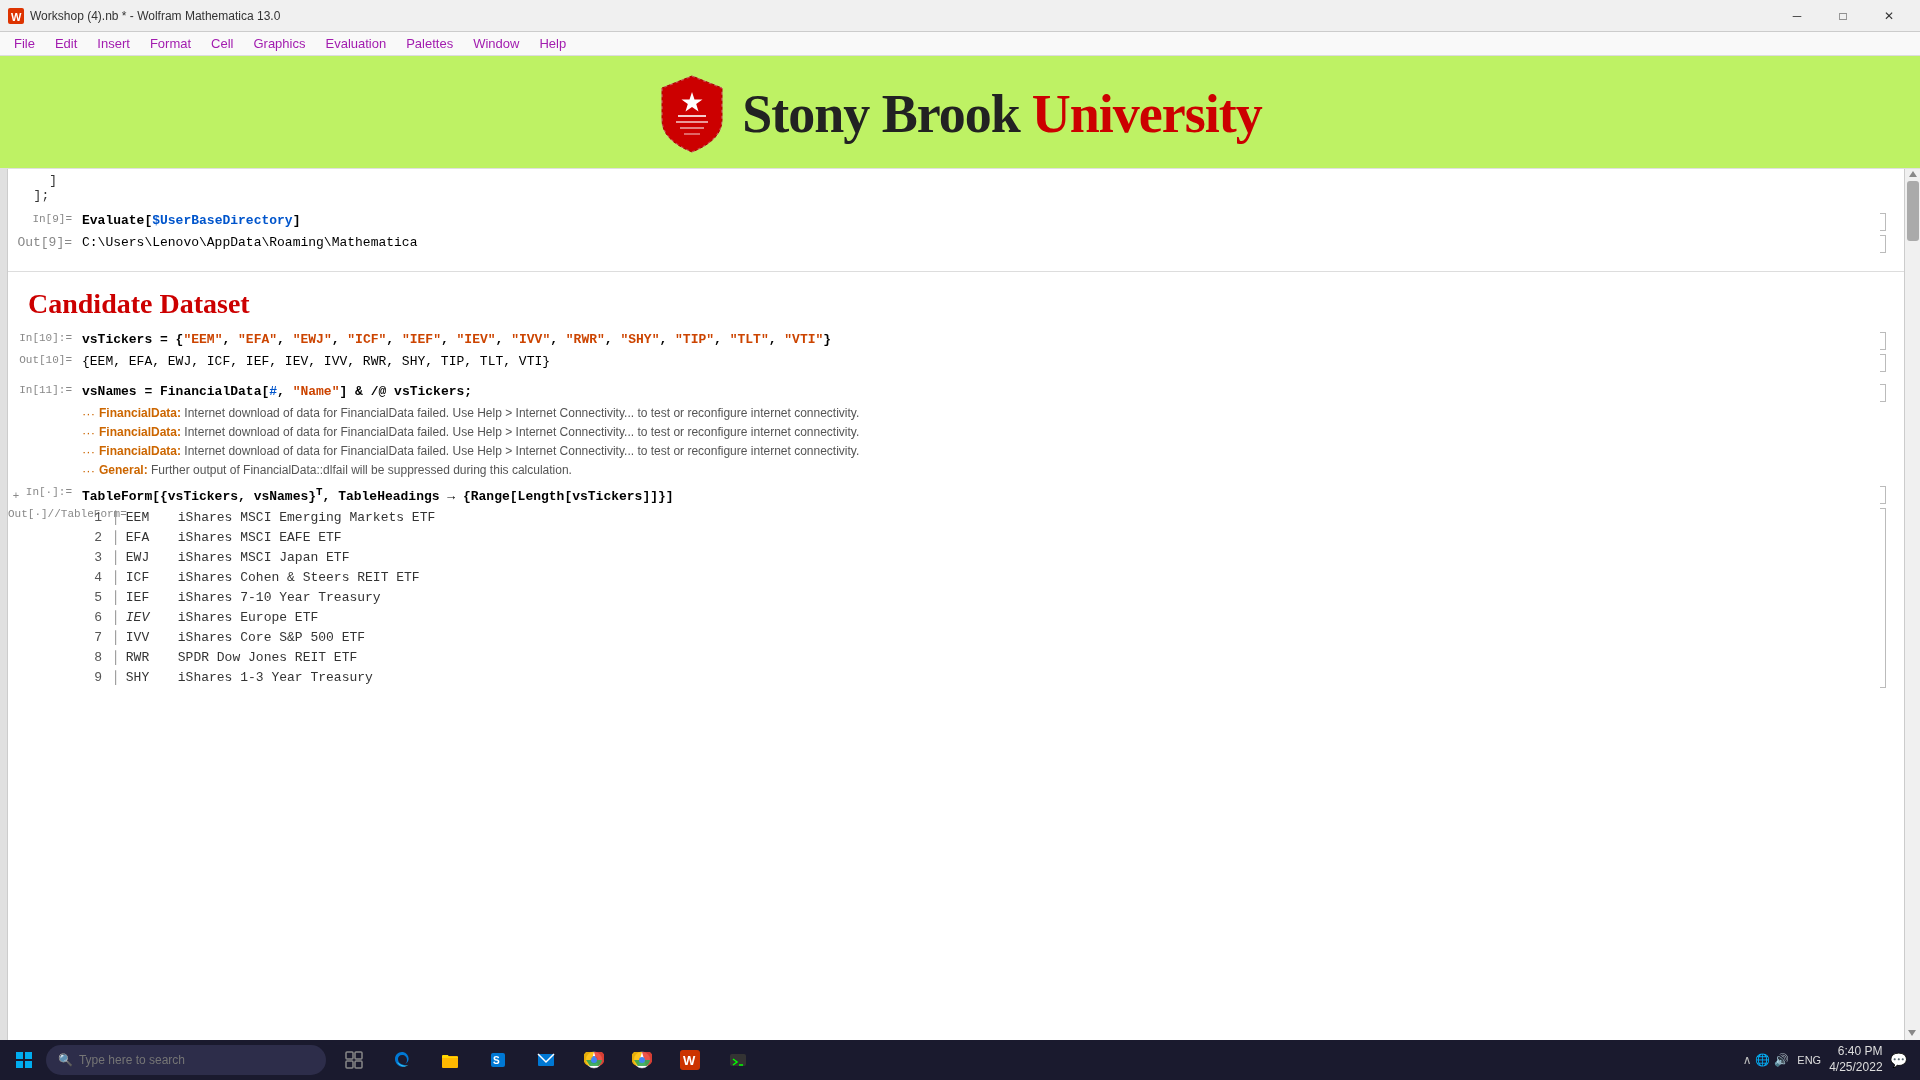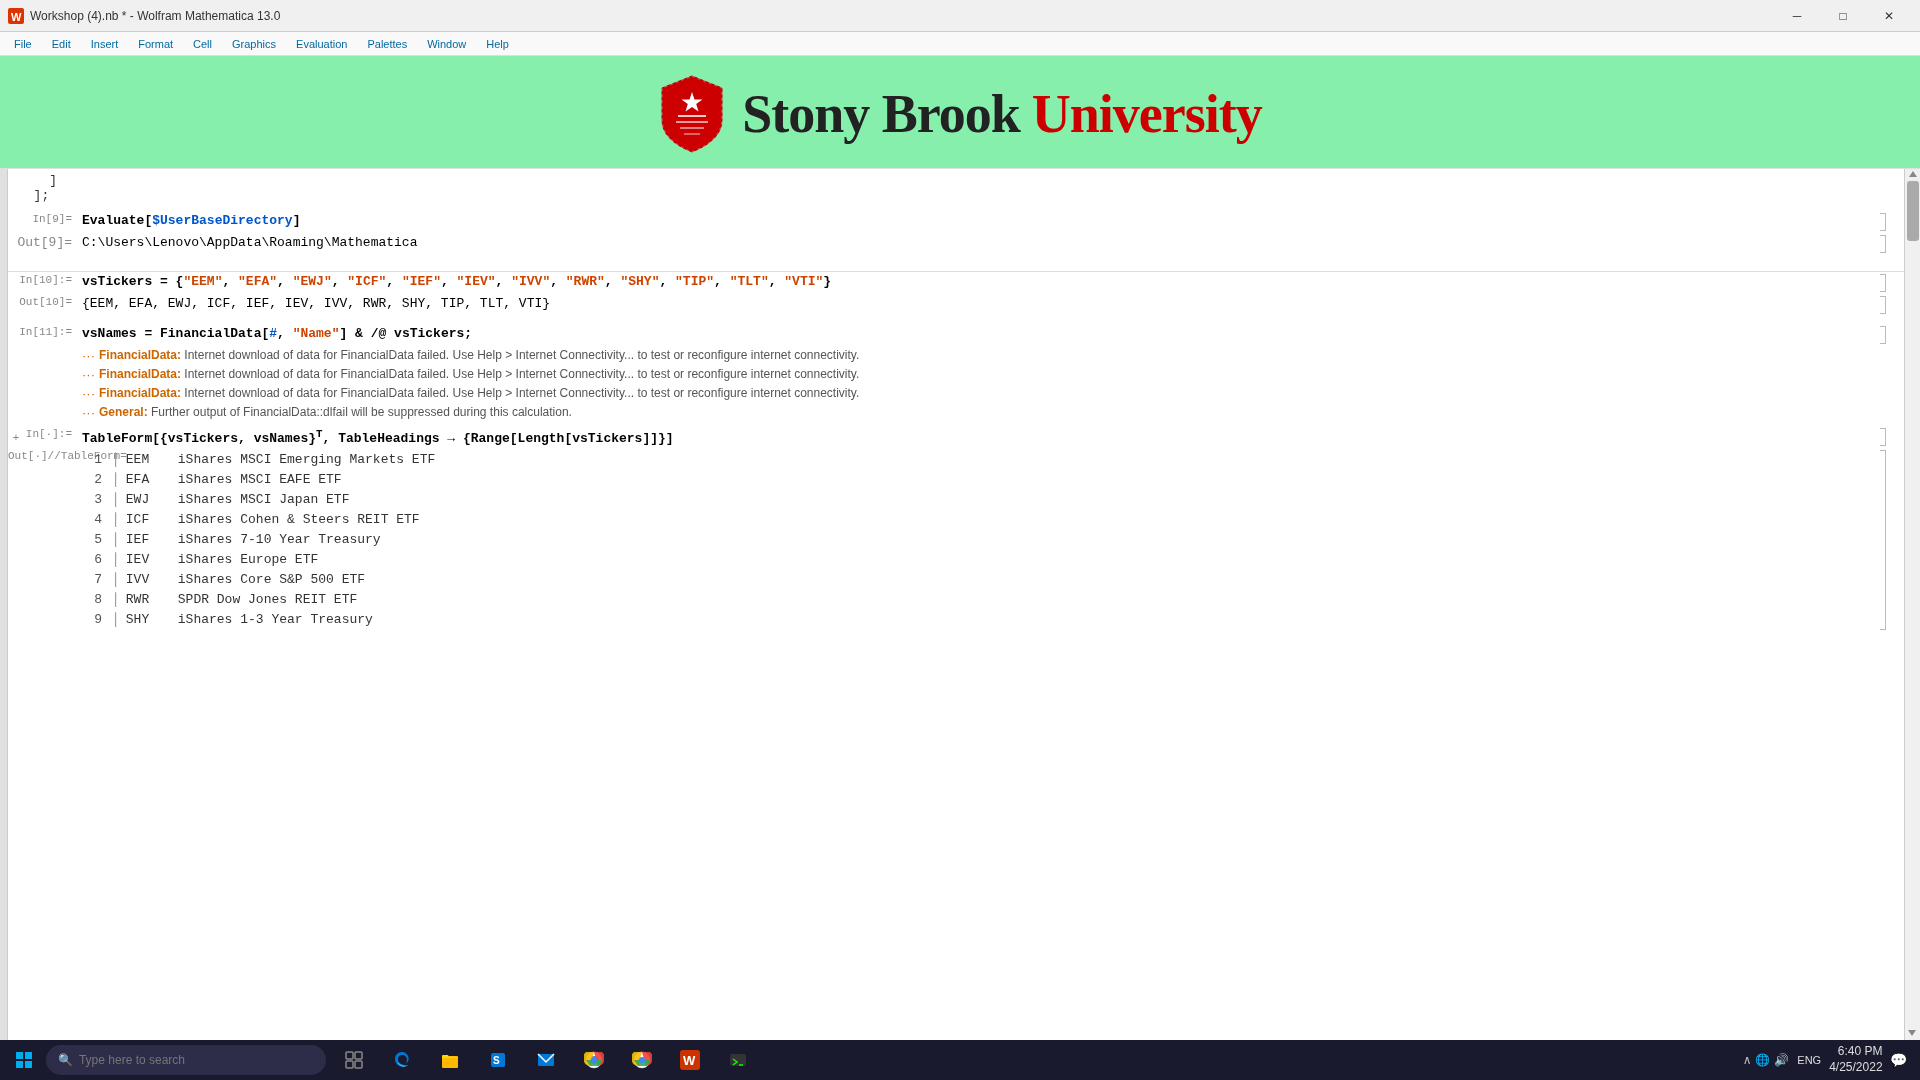--- a/index.html
+++ b/index.html
@@ -30,28 +30,28 @@
       background: #f9f9f9;
       height: 24px;
       display: flex;
       align-items: center;
       padding: 0 4px;
       border-bottom: 1px solid #ddd;
       gap: 0;
     }
     .menu-item {
       padding: 2px 10px;
-      font-size: 11px;
+      font-size: 13px;
       cursor: pointer;
-      color: #0369a1;
+      color: #a21caf;
     }
 
     
     .logo-area {
-      background: #86efac;
+      background: #bef264;
       display: flex;
       align-items: center;
       justify-content: center;
       padding: 18px 0 14px 0;
       border-bottom: 1px solid #e0e0e0;
     }
     .logo-shield {
       width: 68px;
       height: 80px;
       margin-right: 16px;
@@ -277,20 +277,21 @@
         <div class="cell-row-content" style="font-family:'Courier New',monospace;font-size:13px;">C:\Users\Lenovo\AppData\Roaming\Mathematica</div>
         <div class="cell-row-bracket">
           <div class="bracket-mark" style="height:18px;"></div>
         </div>
       </div>
 
       <div style="height:16px;"></div>
 
       <div style="border-top:1px solid #ddd;margin:0 0 0 0;"></div>
 
+      <div class="section-header">Candidate Dataset</div>
 
       <div class="cell-row">
         <div class="cell-row-label" style="color:#888;font-size:11px;">In[10]:=</div>
         <div class="cell-row-content" style="font-family:'Courier New',monospace;font-size:13px;font-weight:bold;">
           vsTickers = {<span style="color:#cc4400;">"EEM"</span>, <span style="color:#cc4400;">"EFA"</span>, <span style="color:#cc4400;">"EWJ"</span>, <span style="color:#cc4400;">"ICF"</span>, <span style="color:#cc4400;">"IEF"</span>, <span style="color:#cc4400;">"IEV"</span>, <span style="color:#cc4400;">"IVV"</span>, <span style="color:#cc4400;">"RWR"</span>, <span style="color:#cc4400;">"SHY"</span>, <span style="color:#cc4400;">"TIP"</span>, <span style="color:#cc4400;">"TLT"</span>, <span style="color:#cc4400;">"VTI"</span>}
         </div>
         <div class="cell-row-bracket">
           <div class="bracket-mark" style="height:18px;"></div>
         </div>
       </div>
@@ -378,21 +379,21 @@
             </div>
             <div style="display:flex;line-height:20px;">
               <span style="width:28px;text-align:right;color:#555;padding-right:4px;">5</span>
               <span style="color:#888;padding:0 6px;">│</span>
               <span style="width:44px;">IEF</span>
               <span style="padding-left:8px;">iShares 7-10 Year Treasury</span>
             </div>
             <div style="display:flex;line-height:20px;">
               <span style="width:28px;text-align:right;color:#555;padding-right:4px;">6</span>
               <span style="color:#888;padding:0 6px;">│</span>
-              <span style="width:44px;">IEV</span>
+              <span style="width:44px;font-style:italic;">IEV</span>
               <span style="padding-left:8px;">iShares Europe ETF</span>
             </div>
             <div style="display:flex;line-height:20px;">
               <span style="width:28px;text-align:right;color:#555;padding-right:4px;">7</span>
               <span style="color:#888;padding:0 6px;">│</span>
               <span style="width:44px;">IVV</span>
               <span style="padding-left:8px;">iShares Core S&amp;P 500 ETF</span>
             </div>
             <div style="display:flex;line-height:20px;">
               <span style="width:28px;text-align:right;color:#555;padding-right:4px;">8</span>

